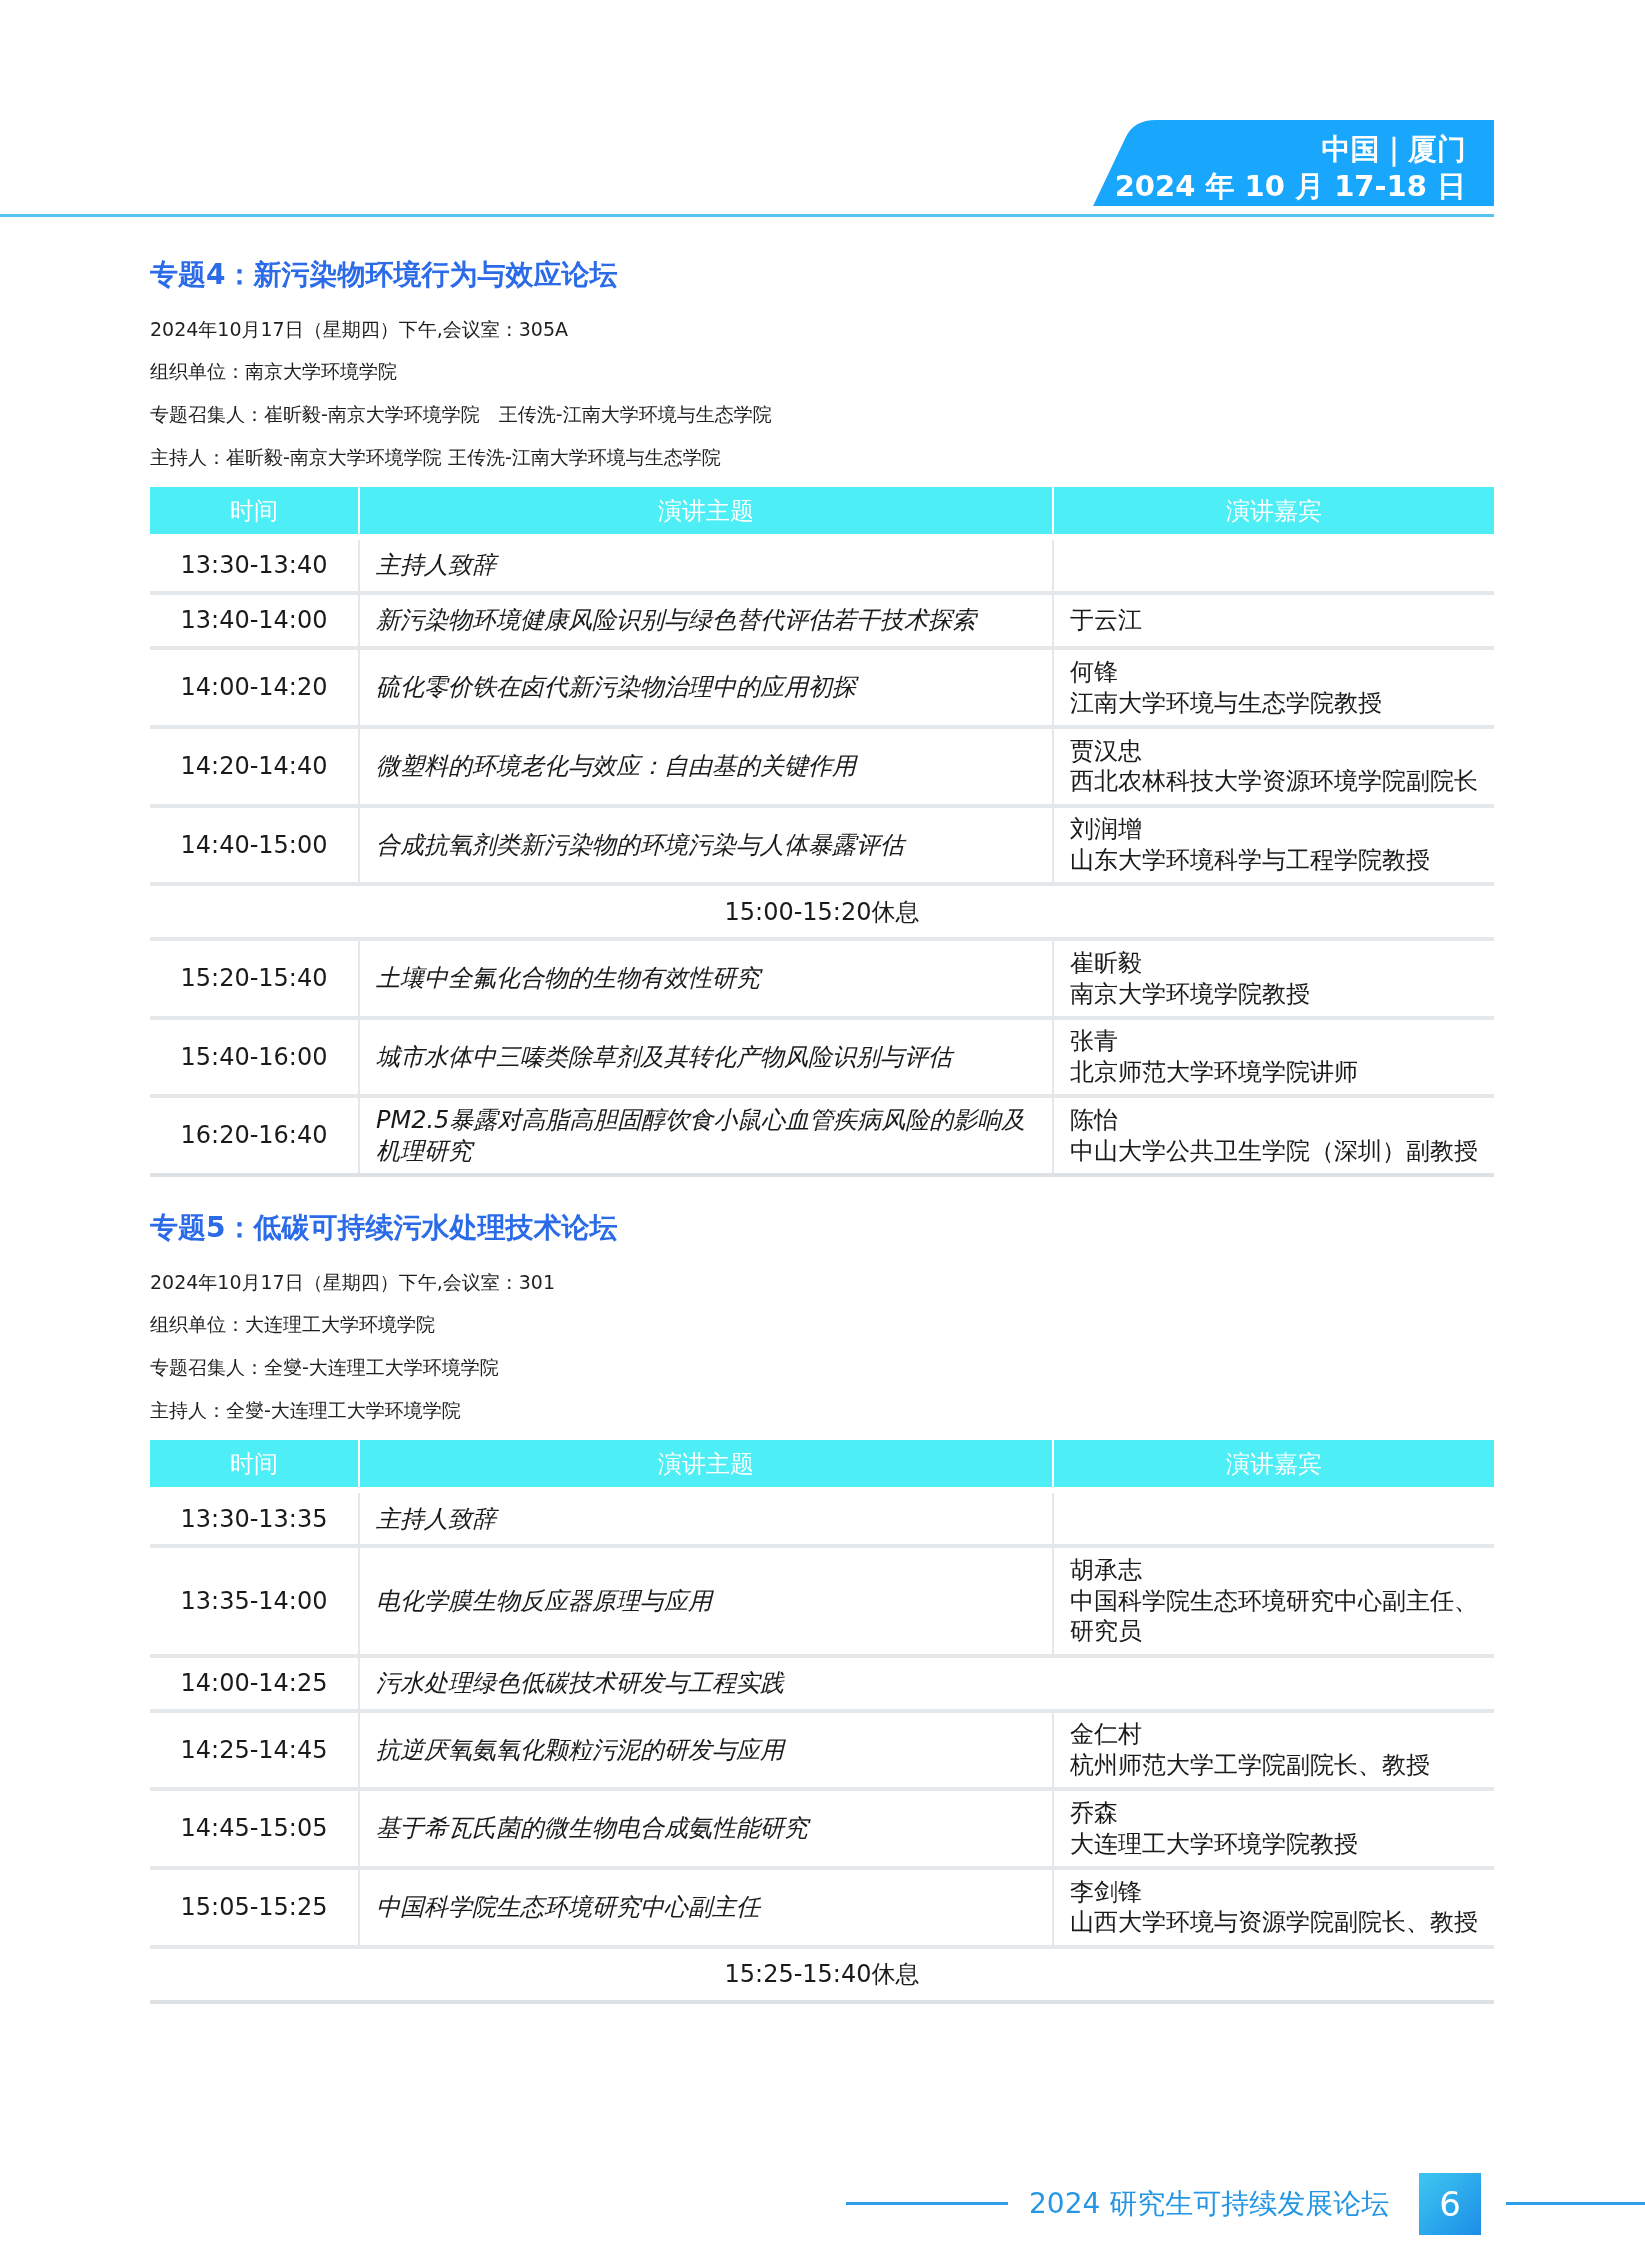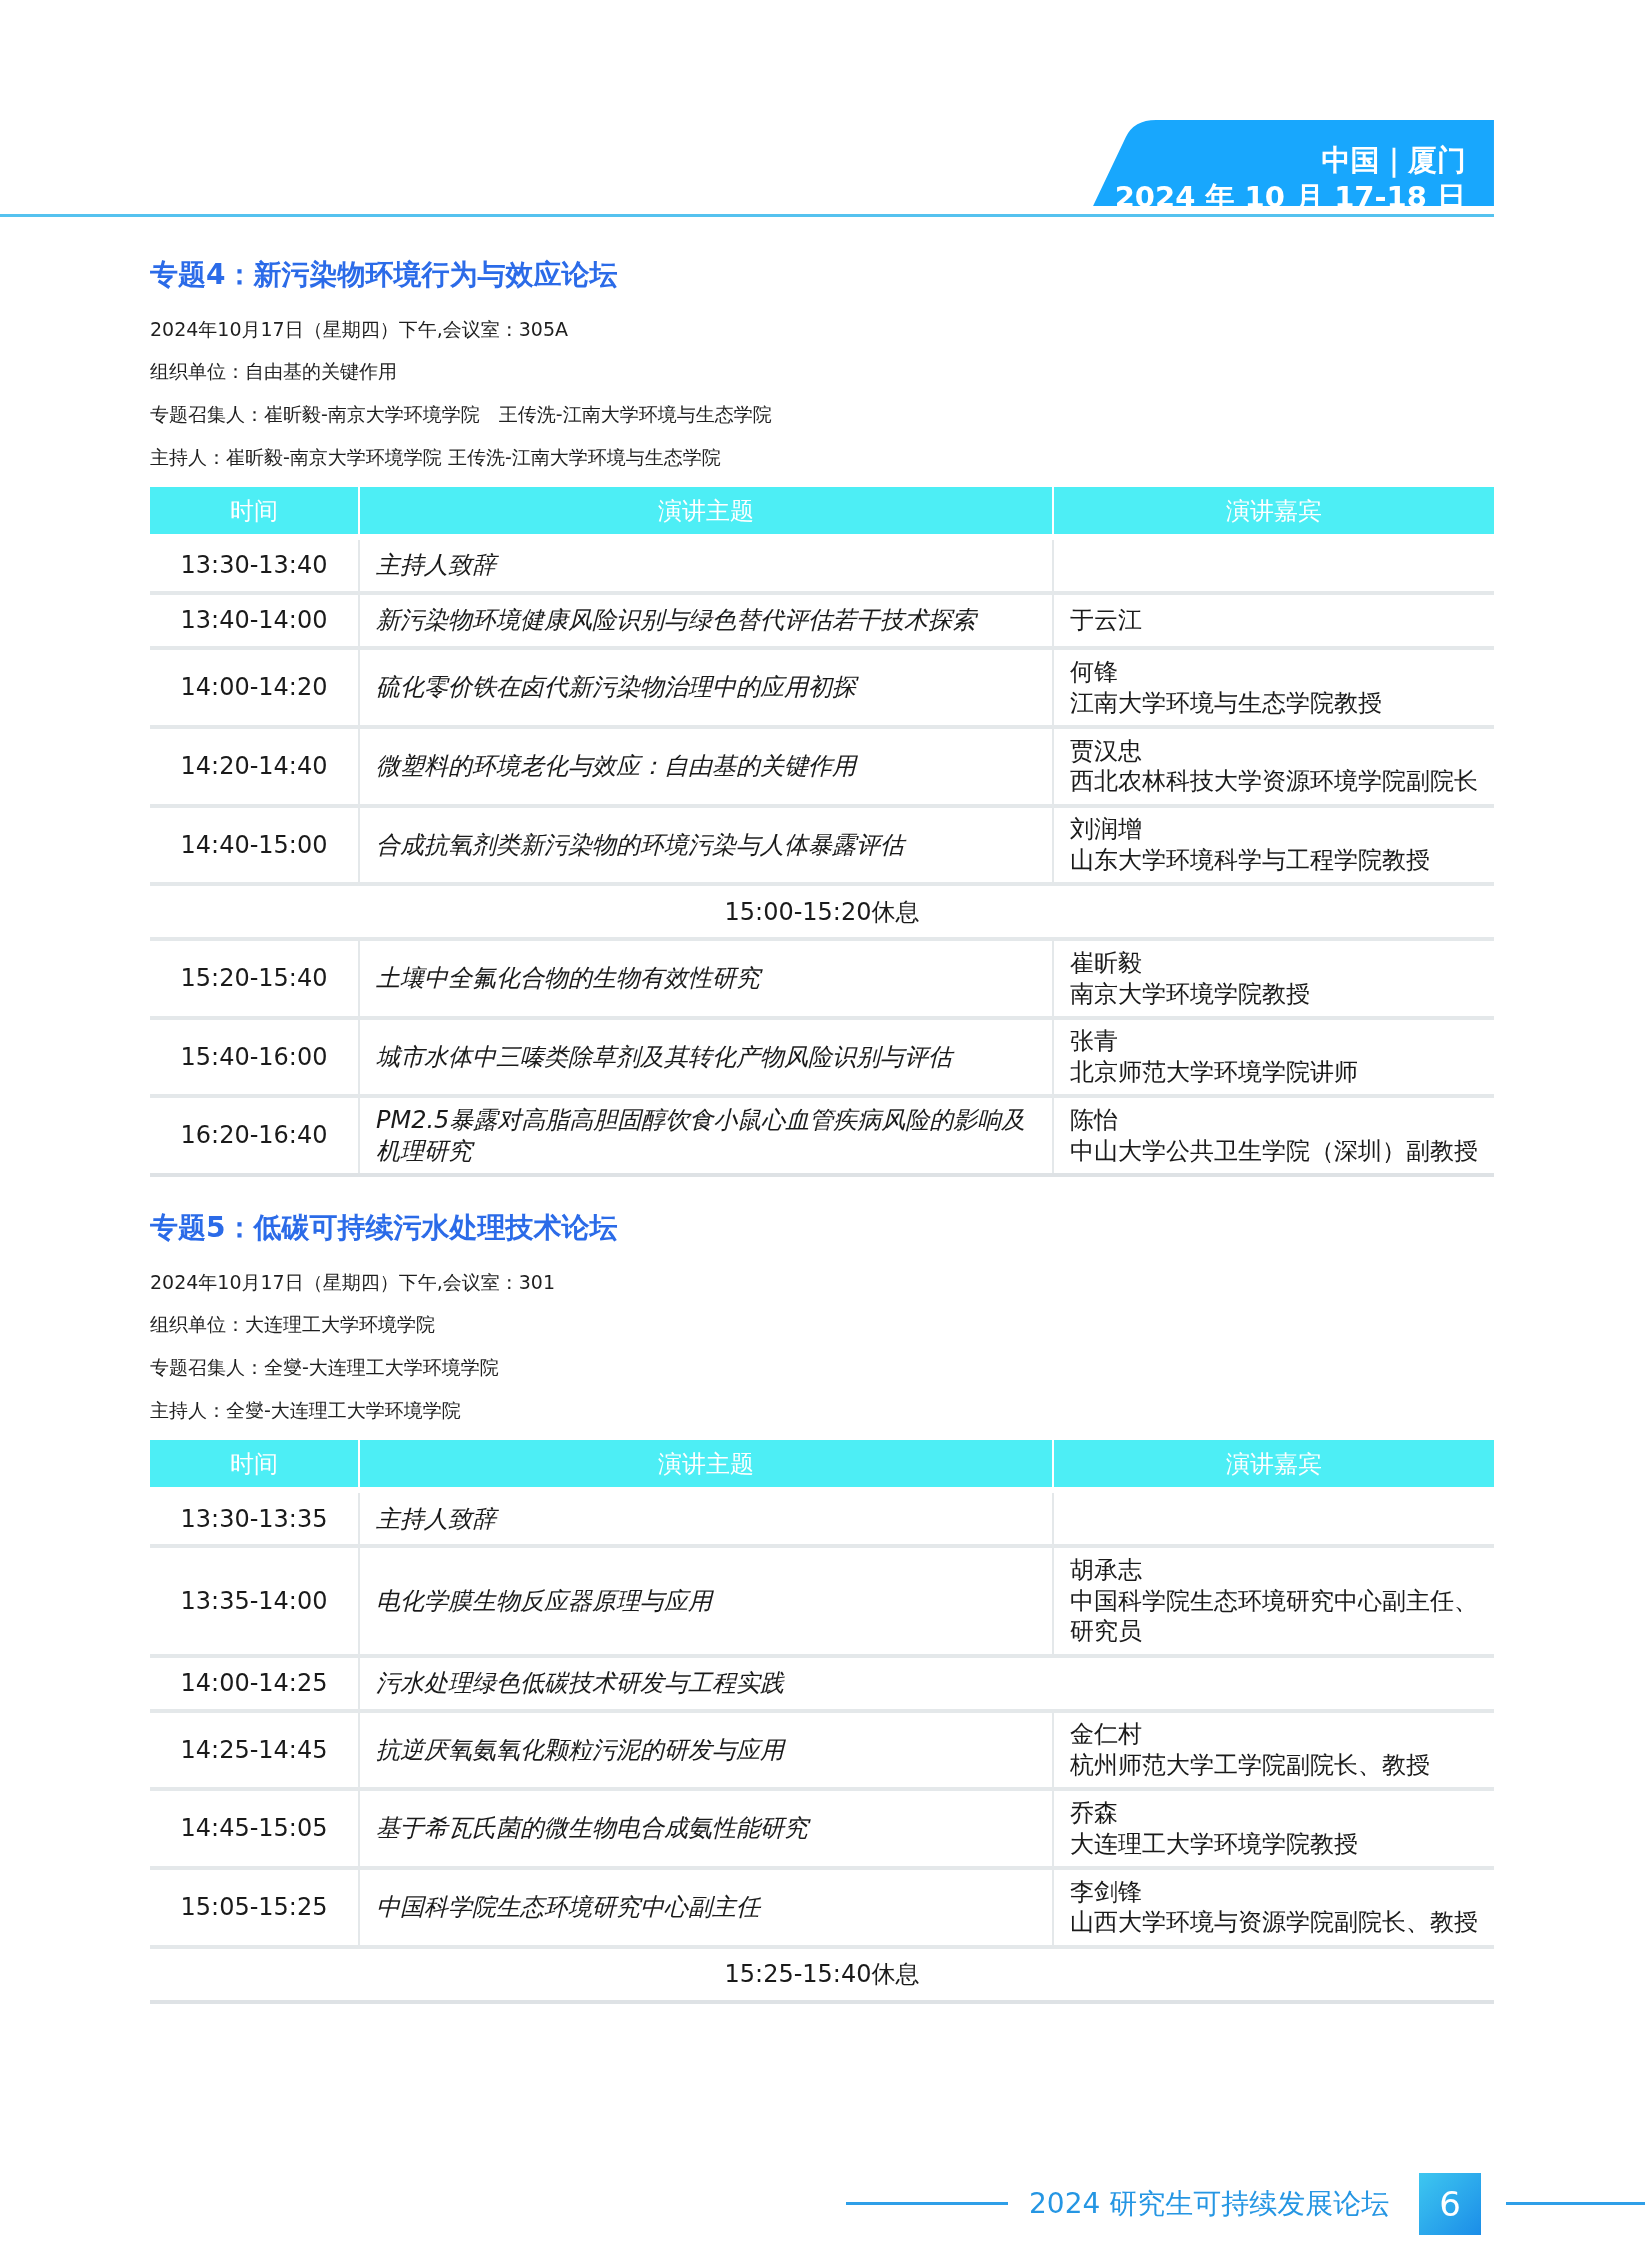--- a/index.html
+++ b/index.html
@@ -4,21 +4,21 @@
 <style>
   html,body{margin:0;padding:0;}
   body{
     width:1646px;height:2261px;position:relative;background:#ffffff;
     font-family:"DejaVu Sans","Liberation Sans",sans-serif;
     color:#1a1a1a;overflow:hidden;
   }
   
   .banner{position:absolute;top:120px;left:1093px;width:401px;height:86px;}
   .banner svg{position:absolute;inset:0;display:block;}
-  .banner-text{position:absolute;right:28px;top:22px;text-align:right;color:#fff;font-weight:bold;line-height:1.28;}
+  .banner-text{position:absolute;right:28px;top:11px;text-align:right;color:#fff;font-weight:bold;line-height:1.28;}
   .banner-line1{font-size:29px;}
   .banner-line2{font-size:29px;}
   .top-rule{position:absolute;top:214px;left:0;width:1494px;height:3.3px;background:#55C2EF;}
 
   
   .content{position:absolute;left:150px;top:258px;width:1344px;}
   .section-title{font-size:28px;font-weight:bold;color:#2B6BE8;margin:0 0 25px 0;line-height:1.2;}
   .section + .section{margin-top:34px;}
   .info-line{font-size:19px;color:#1f1f1f;margin:0 0 18px 0;line-height:1.3;}
 
@@ -59,21 +59,21 @@
     <div class="banner-line2">2024 年 10 月 17-18 日</div>
   </div>
 </div>
 <div class="top-rule"></div>
 
 <div class="content">
 
   <div class="section">
     <h2 class="section-title">专题4：新污染物环境行为与效应论坛</h2>
     <p class="info-line">2024年10月17日（星期四）下午,会议室：305A</p>
-    <p class="info-line">组织单位：自由基的关键作用</p>
+    <p class="info-line">组织单位：南京大学环境学院</p>
     <p class="info-line">专题召集人：崔昕毅-南京大学环境学院　王传洗-江南大学环境与生态学院</p>
     <p class="info-line">主持人：崔昕毅-南京大学环境学院 王传洗-江南大学环境与生态学院</p>
 
     <div class="tbl">
       <div class="tbl-header">
         <div class="hcell c-time">时间</div>
         <div class="hcell c-topic">演讲主题</div>
         <div class="hcell c-speaker">演讲嘉宾</div>
       </div>
       <div class="tbl-body">

